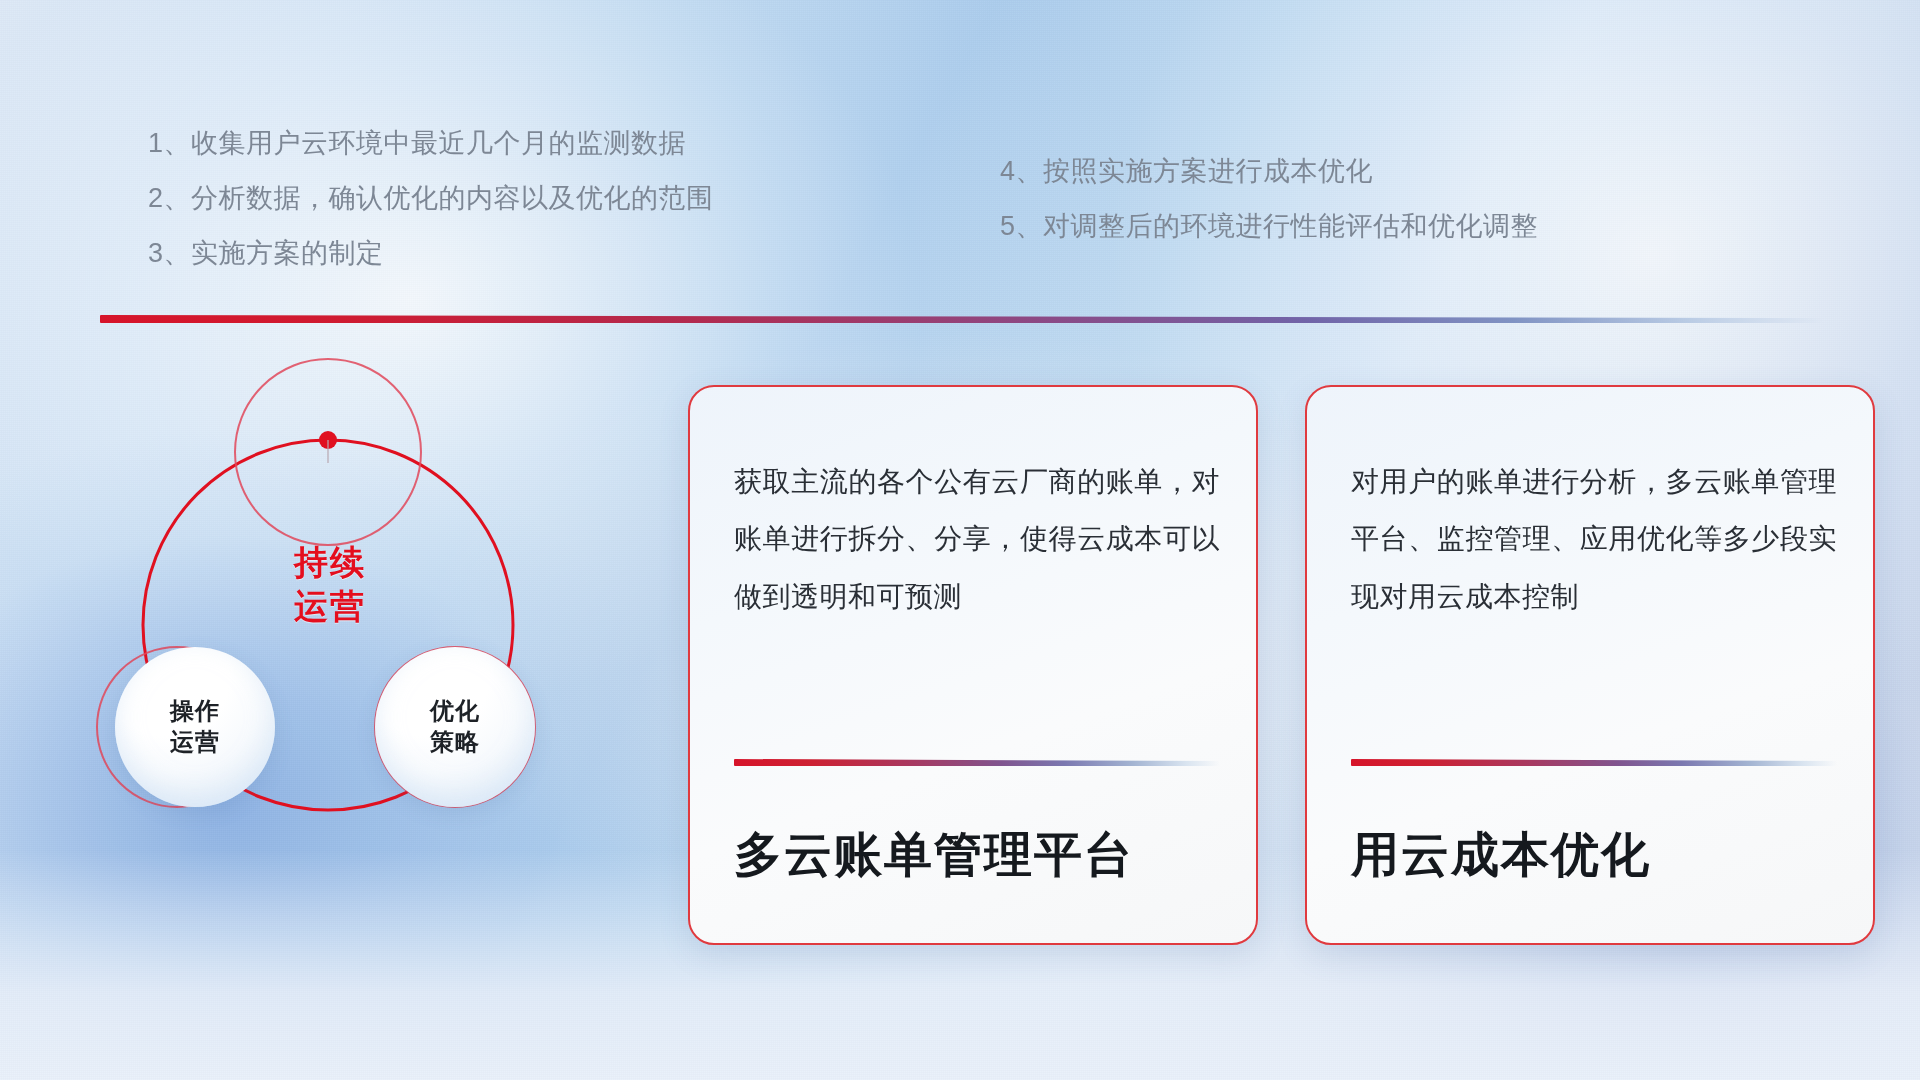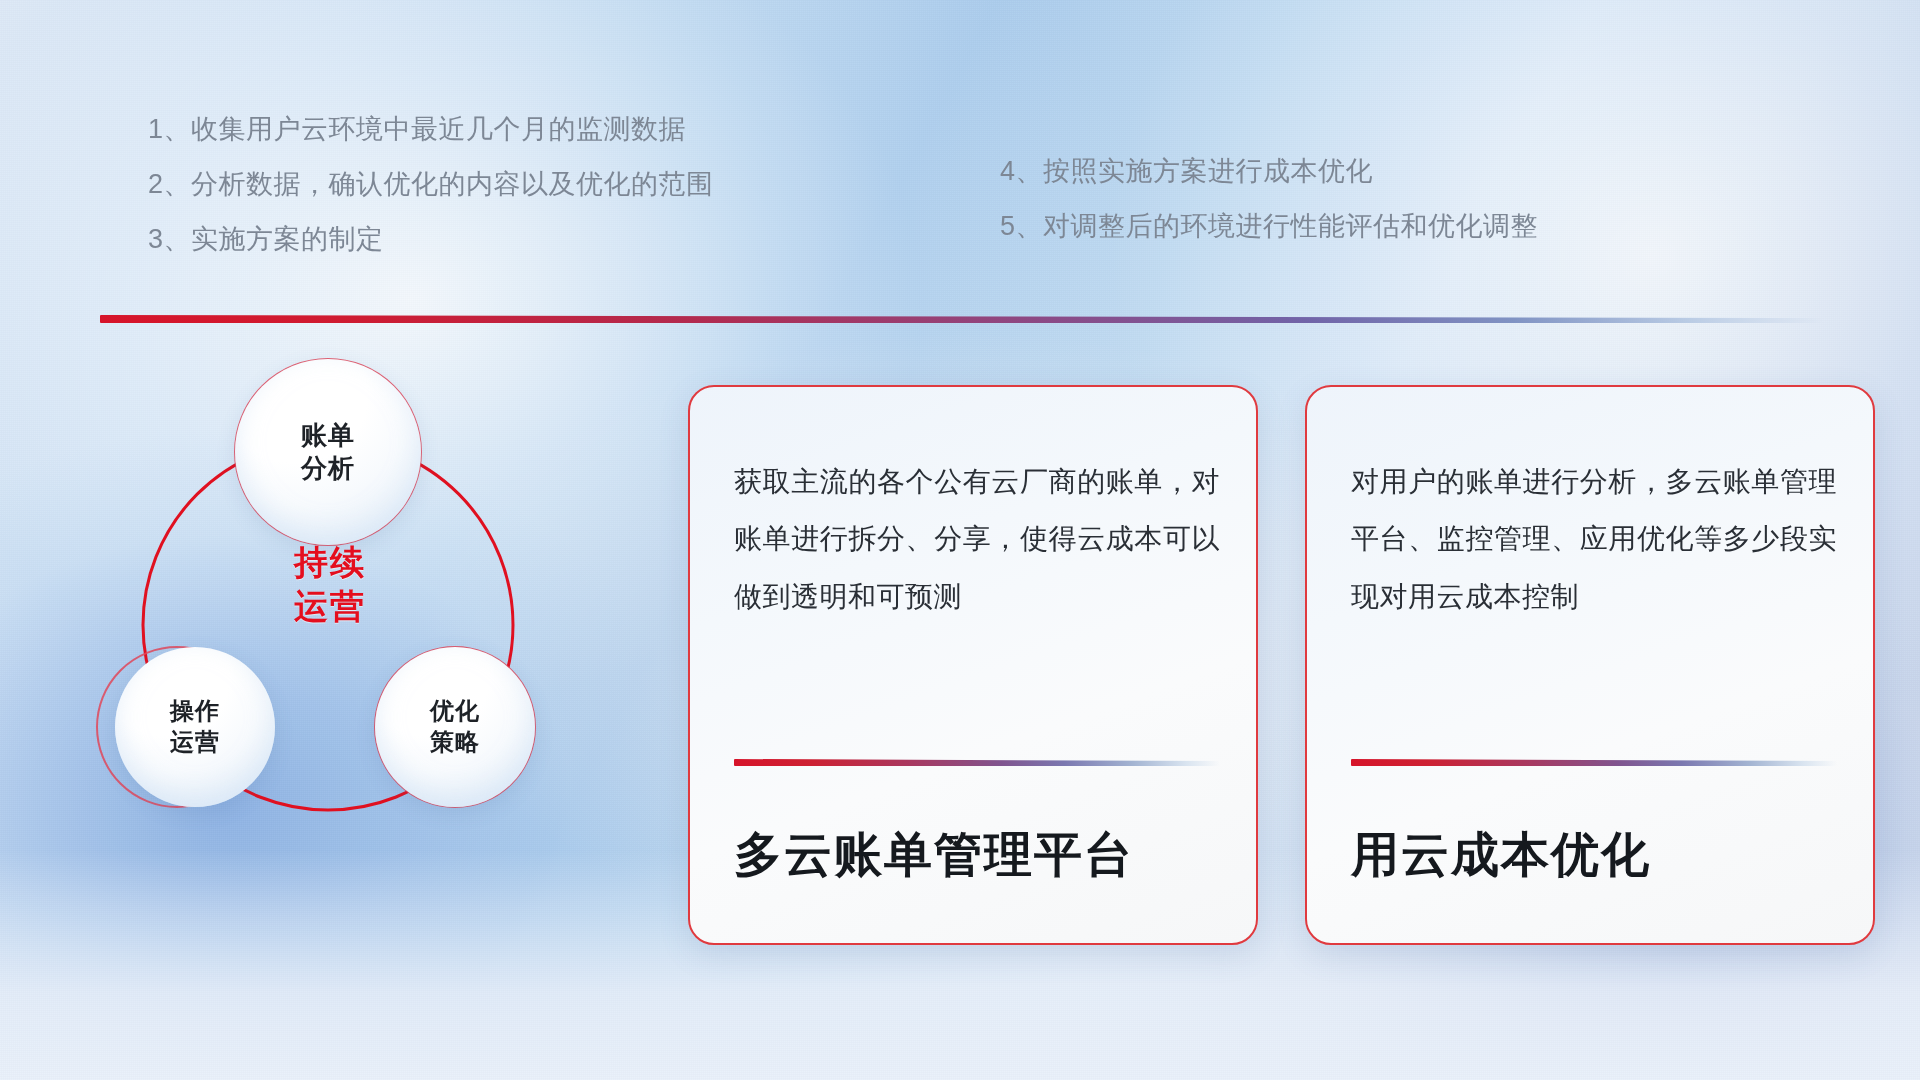--- a/index.html
+++ b/index.html
@@ -86,21 +86,21 @@
   
   .bullets {
     position: absolute;
     font-size: 27px;
     line-height: 1;
     color: #7d8795;
     letter-spacing: .5px;
     white-space: nowrap;
   }
   .bullets .row { margin-bottom: 28px; }
-  #bullets-left  { left: 148px; top: 116px; }
+  #bullets-left  { left: 148px; top: 130px; }
   #bullets-right { left: 1000px; top: 158px; }
 
   
   #divider {
     position: absolute;
     left: 100px; top: 315px;
     width: 1724px; height: 8px;
     background: linear-gradient(to right,
         #d6142a 0%, #cf1b31 14%, #b32a4e 34%, #8b4a86 55%,
         #7164a8 70%, #8093c3 82%, #b9cbe4 92%, rgba(220,232,245,0) 100%);
@@ -224,24 +224,20 @@
 
     <line x1="233" y1="85" x2="233" y2="108" stroke="#b9a9b2" stroke-width="2" opacity=".6"></line>
     <line x1="82" y1="378" x2="70" y2="398" stroke="#b9a9b2" stroke-width="2" opacity=".5"></line>
     <line x1="384" y1="378" x2="396" y2="398" stroke="#b9a9b2" stroke-width="2" opacity=".5"></line>
 
     <circle cx="233" cy="97" r="93" fill="none" stroke="#e0485a" stroke-width="2" opacity=".85"></circle>
     <circle cx="82" cy="372" r="80" fill="none" stroke="#e0485a" stroke-width="2" opacity=".85"></circle>
     <circle cx="360" cy="372" r="80" fill="none" stroke="#e0485a" stroke-width="2" opacity=".85"></circle>
   </svg>
 
-  <div class="bubble" id="bubble-top">
-    <span>账单</span>
-    <span>分析</span>
-  </div>
 
   <div class="bubble" id="bubble-left">
     <span>操作</span>
     <span>运营</span>
   </div>
 
   <div class="bubble" id="bubble-right">
     <span>优化</span>
     <span>策略</span>
   </div>

